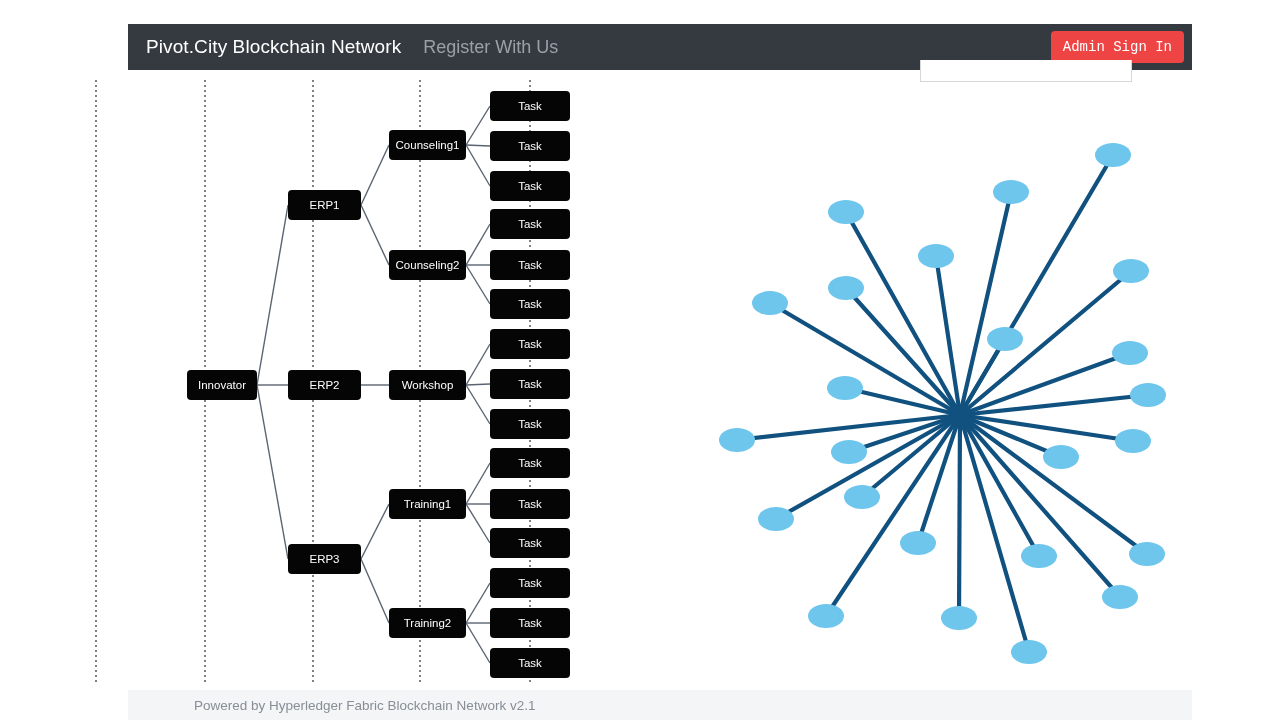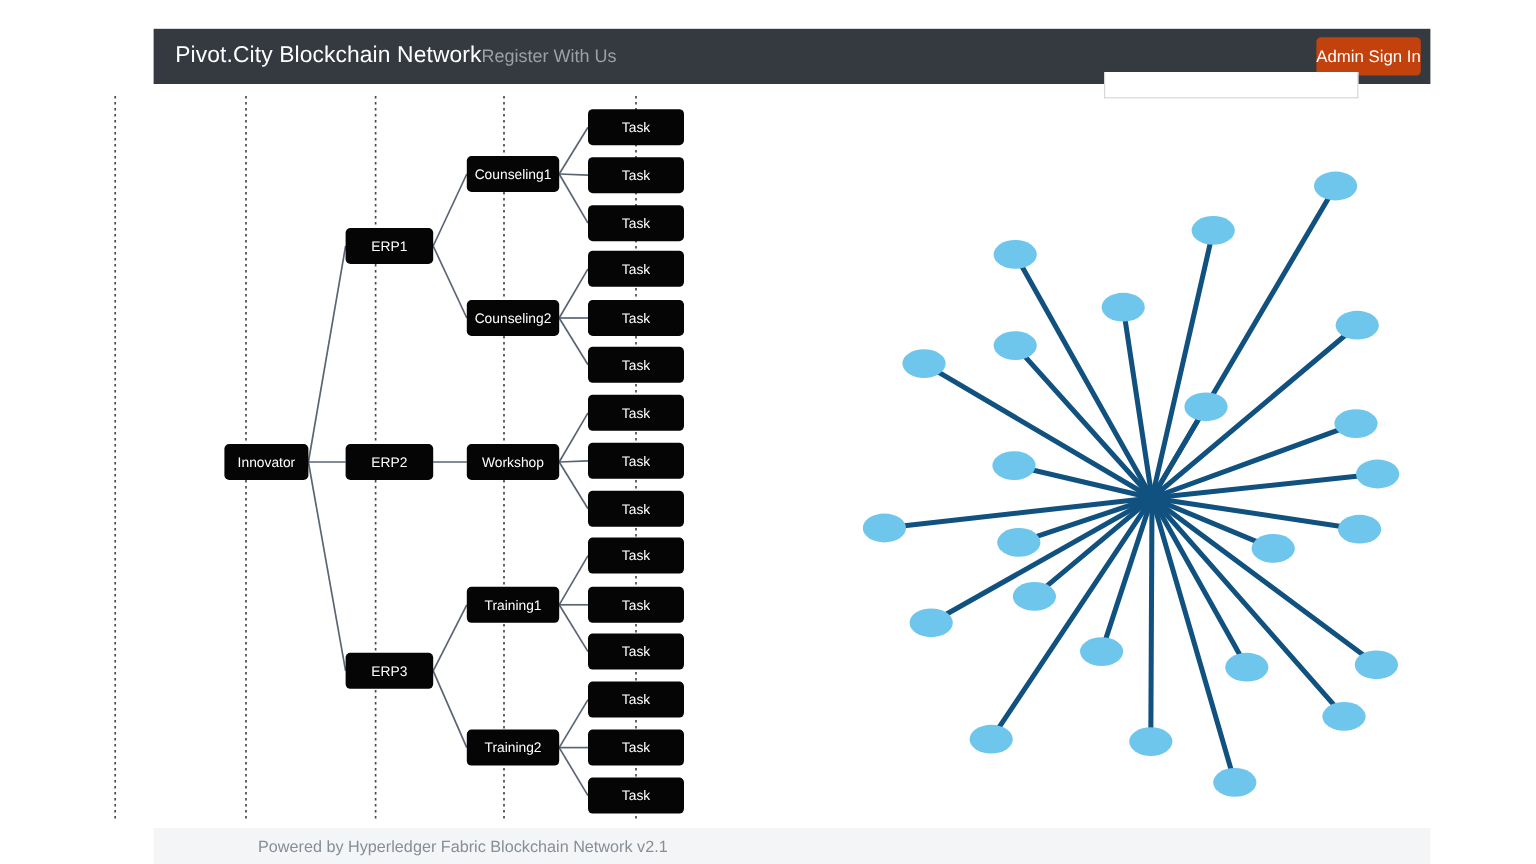--- a/index.html
+++ b/index.html
@@ -32,33 +32,34 @@
     padding: 0 8px 0 18px;
   }
   .brand {
     color: #ffffff;
     font-size: 19px;
     letter-spacing: 0.1px;
     white-space: nowrap;
   }
   .navlink {
     color: #9aa0a6;
-    font-size: 15px;
+    font-size: 18px;
+    margin-left: 22px;
     white-space: nowrap;
     cursor: pointer;
   }
   .nav-spacer { flex: 1 1 auto; }
   .btn-green {
-    background: #c2410c;
+    background: #ef4444;
     color: #ffffff;
     border: none;
     border-radius: 4px;
     font-size: 14px;
-    font-family: Liberation Sans, sans-serif;
-    padding: 8px 0;
+    font-family: Liberation Mono, monospace;
+    padding: 8px 12px;
     margin-left: 8px;
     cursor: pointer;
     white-space: nowrap;
   }
 
   
   .panel-frag {
     position: absolute;
     left: 920px;
     top: 60px;
@@ -90,21 +91,20 @@
     background: #f4f5f6;
     display: flex;
     align-items: center;
     box-sizing: border-box;
     padding-left: 66px;
   }
   .footer-text {
     color: #868e96;
     font-size: 13.5px;
     white-space: nowrap;
-    margin-left: 21px;
   }
 
   .node-label {
     font-family: "Liberation Sans", sans-serif;
     font-size: 11.5px;
     fill: #ffffff;
   }
 </style>
 </head>
 <body>

